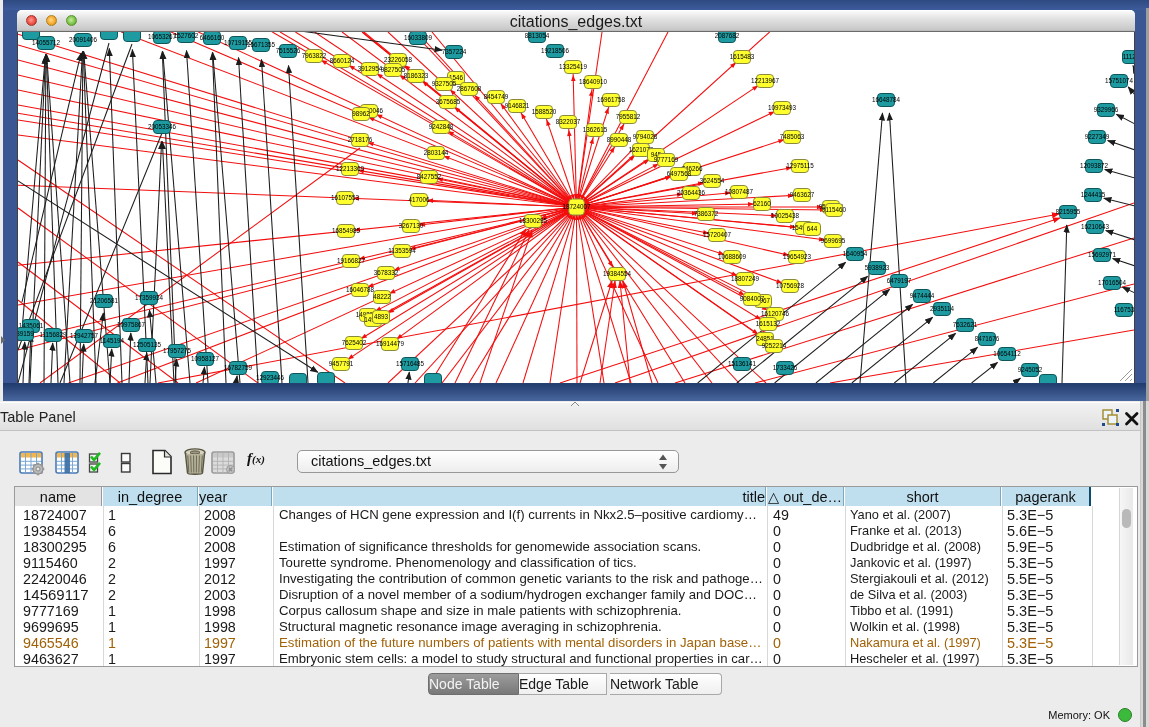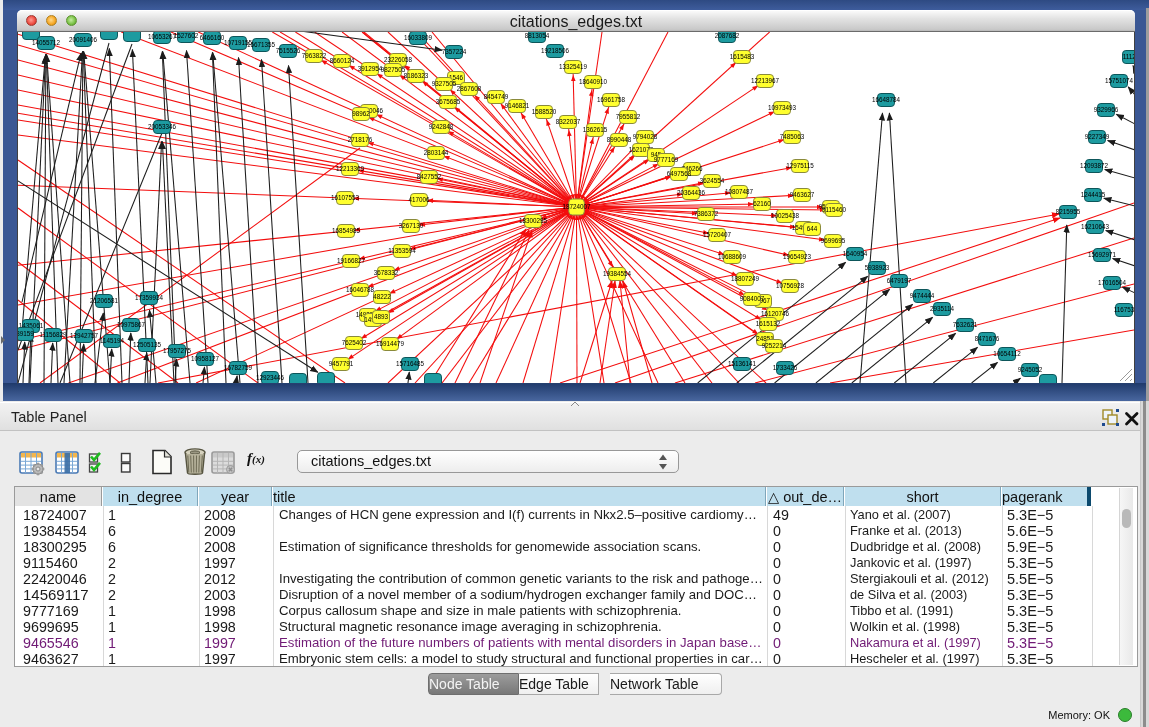--- a/index.html
+++ b/index.html
@@ -602,21 +602,21 @@
           <path d="M13,1 L1,13 M13,6 L6,13 M13,11 L11,13" stroke="#9a9a9a" fill="none"></path>
         </svg>
   </div>
  </div>
  <div id="rstrip"></div>
  <svg width="6" height="8" viewBox="0 0 6 8" style="position:absolute;left:0;top:336px">
       <path d="M1,0 L5,4 L1,8 z" fill="#6a6a6a"></path>
     </svg>
 </div>
 <div id="panel">
- <div id="phead"><span style="padding-left:11px">Table Panel</span>
+ <div id="phead"><span style="">Table Panel</span>
    <svg width="22" height="22" viewBox="0 0 22 22" style="position:absolute;left:1100px;top:4px">
      <rect x="3" y="3" width="9" height="9" fill="#eef4fb" stroke="#a08a28" stroke-width="1.4"></rect>
      <rect x="8" y="8" width="9" height="9" fill="#eef4fb" stroke="#a08a28" stroke-width="1.4"></rect>
      <rect x="16" y="2" width="3" height="3" fill="#1d4a8f"></rect>
         <rect x="2" y="16" width="3" height="3" fill="#1d4a8f"></rect>
         <rect x="16" y="16" width="3" height="3" fill="#1d4a8f"></rect>
    </svg>
    <svg width="16" height="16" viewBox="0 0 16 16" style="position:absolute;left:1124px;top:8px">
         <path d="M2.5,2.5 L13,13 M13,2.5 L2.5,13" stroke="#111" stroke-width="2.8" stroke-linecap="round"></path>
       </svg>
@@ -693,25 +693,25 @@
 <div style="position:absolute;left:247px;top:450px;width:28px;height:24px;font:italic bold 15px &quot;Liberation Serif&quot;, serif;color:#111">f<span style="font-size:11px">(x)</span></div>
 <div id="combo">citations_edges.txt
   <svg width="10" height="16" viewBox="0 0 10 16" style="position:absolute;right:10px;top:3px">
       <path d="M5,0.5 L9,6 L1,6 z" fill="#555"></path>
       <path d="M5,15.5 L9,10 L1,10 z" fill="#555"></path>
     </svg>
 </div>
 <div id="tablewrap"></div>
 <div style="position:absolute;left:15px;top:487px;width:87px;height:19px;background:#e3e3e3;border-right:1px solid #9a9a9a;text-align:center;font-size:14.5px;line-height:20px;color:#111">name</div>
 <div style="position:absolute;left:103px;top:487px;width:95px;height:19px;background:#bfdfee;border-right:1px solid #7fa6ba;text-align:center;font-size:14.5px;line-height:20px;color:#111">in_degree</div>
-<div style="position:absolute;left:199px;top:487px;width:73px;height:19px;background:#bfdfee;border-right:1px solid #7fa6ba;text-align:center;font-size:14.5px;line-height:20px;color:#111">year</div>
-<div style="position:absolute;left:273px;top:487px;width:493px;height:19px;background:#bfdfee;border-right:1px solid #7fa6ba;text-align:left;font-size:14.5px;line-height:20px;color:#111">title</div>
+<div style="position:absolute;left:199px;top:487px;width:73px;height:19px;background:#bfdfee;border-right:1px solid #7fa6ba;text-align:left;font-size:14.5px;line-height:20px;color:#111">year</div>
+<div style="position:absolute;left:273px;top:487px;width:493px;height:19px;background:#bfdfee;border-right:1px solid #7fa6ba;text-align:right;font-size:14.5px;line-height:20px;color:#111">title</div>
 <div style="position:absolute;left:767px;top:487px;width:77px;height:19px;background:#bfdfee;border-right:1px solid #7fa6ba;text-align:center;font-size:14.5px;line-height:20px;color:#111">△ out_de…</div>
 <div style="position:absolute;left:845px;top:487px;width:156px;height:19px;background:#bfdfee;border-right:1px solid #7fa6ba;text-align:center;font-size:14.5px;line-height:20px;color:#111">short</div>
-<div style="position:absolute;left:1002px;top:487px;width:89px;height:19px;background:#bfdfee;border-right:4px solid #0c4a6e;text-align:left;font-size:14.5px;line-height:20px;color:#111">pagerank</div>
+<div style="position:absolute;left:1002px;top:487px;width:89px;height:19px;background:#bfdfee;border-right:2px solid #0c4a6e;text-align:center;font-size:14.5px;line-height:20px;color:#111">pagerank</div>
 <div style="position:absolute;left:15px;top:507px;width:1117px;height:16px;font-size:14.5px;line-height:16px;color:#1a1a1a">
     <span style="position:absolute;left:8px;width:77px;font-size:14.3px;overflow:hidden;text-overflow:ellipsis;white-space:nowrap">18724007</span>
     <span style="position:absolute;left:93px;width:88px;font-size:14.3px;overflow:hidden;text-overflow:ellipsis;white-space:nowrap">1</span>
     <span style="position:absolute;left:189px;width:66px;font-size:14.3px;overflow:hidden;text-overflow:ellipsis;white-space:nowrap">2008</span>
     <span style="position:absolute;left:264px;width:485px;font-size:13.2px;overflow:hidden;text-overflow:ellipsis;white-space:nowrap">Changes of HCN gene expression and I(f) currents in Nkx2.5–positive cardiomyocytes derived from embryonic stem cells</span>
     <span style="position:absolute;left:758px;width:69px;font-size:14.3px;overflow:hidden;text-overflow:ellipsis;white-space:nowrap">49</span>
     <span style="position:absolute;left:835px;width:149px;font-size:12.8px;overflow:hidden;text-overflow:ellipsis;white-space:nowrap">Yano et al. (2007)</span>
     <span style="position:absolute;left:992px;width:82px;font-size:14.5px;overflow:hidden;text-overflow:ellipsis;white-space:nowrap">5.3E−5</span>
   </div>
 <div style="position:absolute;left:15px;top:523px;width:1117px;height:16px;font-size:14.5px;line-height:16px;color:#1a1a1a">
@@ -728,20 +728,21 @@
     <span style="position:absolute;left:189px;width:66px;font-size:14.3px;overflow:hidden;text-overflow:ellipsis;white-space:nowrap">2008</span>
     <span style="position:absolute;left:264px;width:485px;font-size:13.2px;overflow:hidden;text-overflow:ellipsis;white-space:nowrap">Estimation of significance thresholds for genomewide association scans.</span>
     <span style="position:absolute;left:758px;width:69px;font-size:14.3px;overflow:hidden;text-overflow:ellipsis;white-space:nowrap">0</span>
     <span style="position:absolute;left:835px;width:149px;font-size:12.8px;overflow:hidden;text-overflow:ellipsis;white-space:nowrap">Dudbridge et al. (2008)</span>
     <span style="position:absolute;left:992px;width:82px;font-size:14.5px;overflow:hidden;text-overflow:ellipsis;white-space:nowrap">5.9E−5</span>
   </div>
 <div style="position:absolute;left:15px;top:555px;width:1117px;height:16px;font-size:14.5px;line-height:16px;color:#1a1a1a">
     <span style="position:absolute;left:8px;width:77px;font-size:14.3px;overflow:hidden;text-overflow:ellipsis;white-space:nowrap">9115460</span>
     <span style="position:absolute;left:93px;width:88px;font-size:14.3px;overflow:hidden;text-overflow:ellipsis;white-space:nowrap">2</span>
     <span style="position:absolute;left:189px;width:66px;font-size:14.3px;overflow:hidden;text-overflow:ellipsis;white-space:nowrap">1997</span>
+    <span style="position:absolute;left:264px;width:485px;font-size:13.2px;overflow:hidden;text-overflow:ellipsis;white-space:nowrap">Tourette syndrome. Phenomenology and classification of tics.</span>
     <span style="position:absolute;left:758px;width:69px;font-size:14.3px;overflow:hidden;text-overflow:ellipsis;white-space:nowrap">0</span>
     <span style="position:absolute;left:835px;width:149px;font-size:12.8px;overflow:hidden;text-overflow:ellipsis;white-space:nowrap">Jankovic et al. (1997)</span>
     <span style="position:absolute;left:992px;width:82px;font-size:14.5px;overflow:hidden;text-overflow:ellipsis;white-space:nowrap">5.3E−5</span>
   </div>
 <div style="position:absolute;left:15px;top:571px;width:1117px;height:16px;font-size:14.5px;line-height:16px;color:#1a1a1a">
     <span style="position:absolute;left:8px;width:77px;font-size:14.3px;overflow:hidden;text-overflow:ellipsis;white-space:nowrap">22420046</span>
     <span style="position:absolute;left:93px;width:88px;font-size:14.3px;overflow:hidden;text-overflow:ellipsis;white-space:nowrap">2</span>
     <span style="position:absolute;left:189px;width:66px;font-size:14.3px;overflow:hidden;text-overflow:ellipsis;white-space:nowrap">2012</span>
     <span style="position:absolute;left:264px;width:485px;font-size:13.2px;overflow:hidden;text-overflow:ellipsis;white-space:nowrap">Investigating the contribution of common genetic variants to the risk and pathogenesis of attention deficit hyperactivity disorder</span>
     <span style="position:absolute;left:758px;width:69px;font-size:14.3px;overflow:hidden;text-overflow:ellipsis;white-space:nowrap">0</span>
@@ -768,21 +769,21 @@
   </div>
 <div style="position:absolute;left:15px;top:619px;width:1117px;height:16px;font-size:14.5px;line-height:16px;color:#1a1a1a">
     <span style="position:absolute;left:8px;width:77px;font-size:14.3px;overflow:hidden;text-overflow:ellipsis;white-space:nowrap">9699695</span>
     <span style="position:absolute;left:93px;width:88px;font-size:14.3px;overflow:hidden;text-overflow:ellipsis;white-space:nowrap">1</span>
     <span style="position:absolute;left:189px;width:66px;font-size:14.3px;overflow:hidden;text-overflow:ellipsis;white-space:nowrap">1998</span>
     <span style="position:absolute;left:264px;width:485px;font-size:13.2px;overflow:hidden;text-overflow:ellipsis;white-space:nowrap">Structural magnetic resonance image averaging in schizophrenia.</span>
     <span style="position:absolute;left:758px;width:69px;font-size:14.3px;overflow:hidden;text-overflow:ellipsis;white-space:nowrap">0</span>
     <span style="position:absolute;left:835px;width:149px;font-size:12.8px;overflow:hidden;text-overflow:ellipsis;white-space:nowrap">Wolkin et al. (1998)</span>
     <span style="position:absolute;left:992px;width:82px;font-size:14.5px;overflow:hidden;text-overflow:ellipsis;white-space:nowrap">5.3E−5</span>
   </div>
-<div style="position:absolute;left:15px;top:635px;width:895px;height:16px;font-size:14.5px;line-height:16px;color:#701a75">
+<div style="position:absolute;left:15px;top:635px;width:895px;height:16px;font-size:14.5px;line-height:16px;color:#a16207">
     <span style="position:absolute;left:8px;width:77px;font-size:14.3px;overflow:hidden;text-overflow:ellipsis;white-space:nowrap">9465546</span>
     <span style="position:absolute;left:93px;width:88px;font-size:14.3px;overflow:hidden;text-overflow:ellipsis;white-space:nowrap">1</span>
     <span style="position:absolute;left:189px;width:66px;font-size:14.3px;overflow:hidden;text-overflow:ellipsis;white-space:nowrap">1997</span>
     <span style="position:absolute;left:264px;width:485px;font-size:13.2px;overflow:hidden;text-overflow:ellipsis;white-space:nowrap">Estimation of the future numbers of patients with mental disorders in Japan based on national statistics</span>
     <span style="position:absolute;left:758px;width:69px;font-size:14.3px;overflow:hidden;text-overflow:ellipsis;white-space:nowrap">0</span>
     <span style="position:absolute;left:835px;width:149px;font-size:12.8px;overflow:hidden;text-overflow:ellipsis;white-space:nowrap">Nakamura et al. (1997)</span>
     <span style="position:absolute;left:992px;width:82px;font-size:14.5px;overflow:hidden;text-overflow:ellipsis;white-space:nowrap">5.3E−5</span>
   </div>
 <div style="position:absolute;left:15px;top:651px;width:1117px;height:16px;font-size:14.5px;line-height:16px;color:#1a1a1a">
     <span style="position:absolute;left:8px;width:77px;font-size:14.3px;overflow:hidden;text-overflow:ellipsis;white-space:nowrap">9463627</span>
@@ -796,21 +797,21 @@
 <div style="position:absolute;left:103px;top:506px;width:1px;height:160px;background:#d8d8d8"></div>
 <div style="position:absolute;left:199px;top:506px;width:1px;height:160px;background:#d8d8d8"></div>
 <div style="position:absolute;left:273px;top:506px;width:1px;height:160px;background:#d8d8d8"></div>
 <div style="position:absolute;left:767px;top:506px;width:1px;height:160px;background:#d8d8d8"></div>
 <div style="position:absolute;left:845px;top:506px;width:1px;height:160px;background:#d8d8d8"></div>
 <div style="position:absolute;left:1002px;top:506px;width:1px;height:160px;background:#d8d8d8"></div>
 <div style="position:absolute;left:1092px;top:506px;width:1px;height:160px;background:#d8d8d8"></div>
 <div style="position:absolute;left:1119px;top:488px;width:14px;height:177px;background:linear-gradient(90deg,#f6f6f6,#e9e9e9);border-left:1px solid #d5d5d5"></div>
 <div style="position:absolute;left:1122px;top:509px;width:9px;height:19px;background:#b9b9b9;border-radius:5px"></div>
 <div class="tabbtn" style="left:428px;width:91px;background:linear-gradient(#9c9c9c,#787878);color:#f4f4f4;border:1px solid #6e6e6e;border-radius:4px 0 0 4px">Node Table</div>
-<div class="tabbtn" style="left:519px;width:80px;background:linear-gradient(#ffffff,#efefef);color:#1a1a1a;border:1px solid #a8a8a8;border-left:none">Edge Table</div>
+<div class="tabbtn" style="left:519px;width:88px;background:linear-gradient(#ffffff,#efefef);color:#1a1a1a;border:1px solid #a8a8a8;border-left:none">Edge Table</div>
 <div class="tabbtn" style="left:610px;width:112px;background:linear-gradient(#ffffff,#efefef);color:#1a1a1a;border:1px solid #a8a8a8;border-left:none;border-radius:0 4px 4px 0">Network Table</div>
 <div style="position:absolute;left:960px;top:709px;width:150px;text-align:right;font-size:11px;color:#111">Memory: OK</div>
 <div style="position:absolute;left:1118px;top:708px;width:14px;height:14px;border-radius:50%;background:#3cba3c;border:1px solid #2a7d2a"></div>
 <div id="panelright"></div>
 <div id="panelrightline"></div>
 <svg width="10" height="6" viewBox="0 0 10 6" style="position:absolute;left:570px;top:401px">
     <path d="M1,5 L5,1 L9,5" stroke="#8a8a8a" fill="none"></path>
   </svg>
 
 </body></html>

